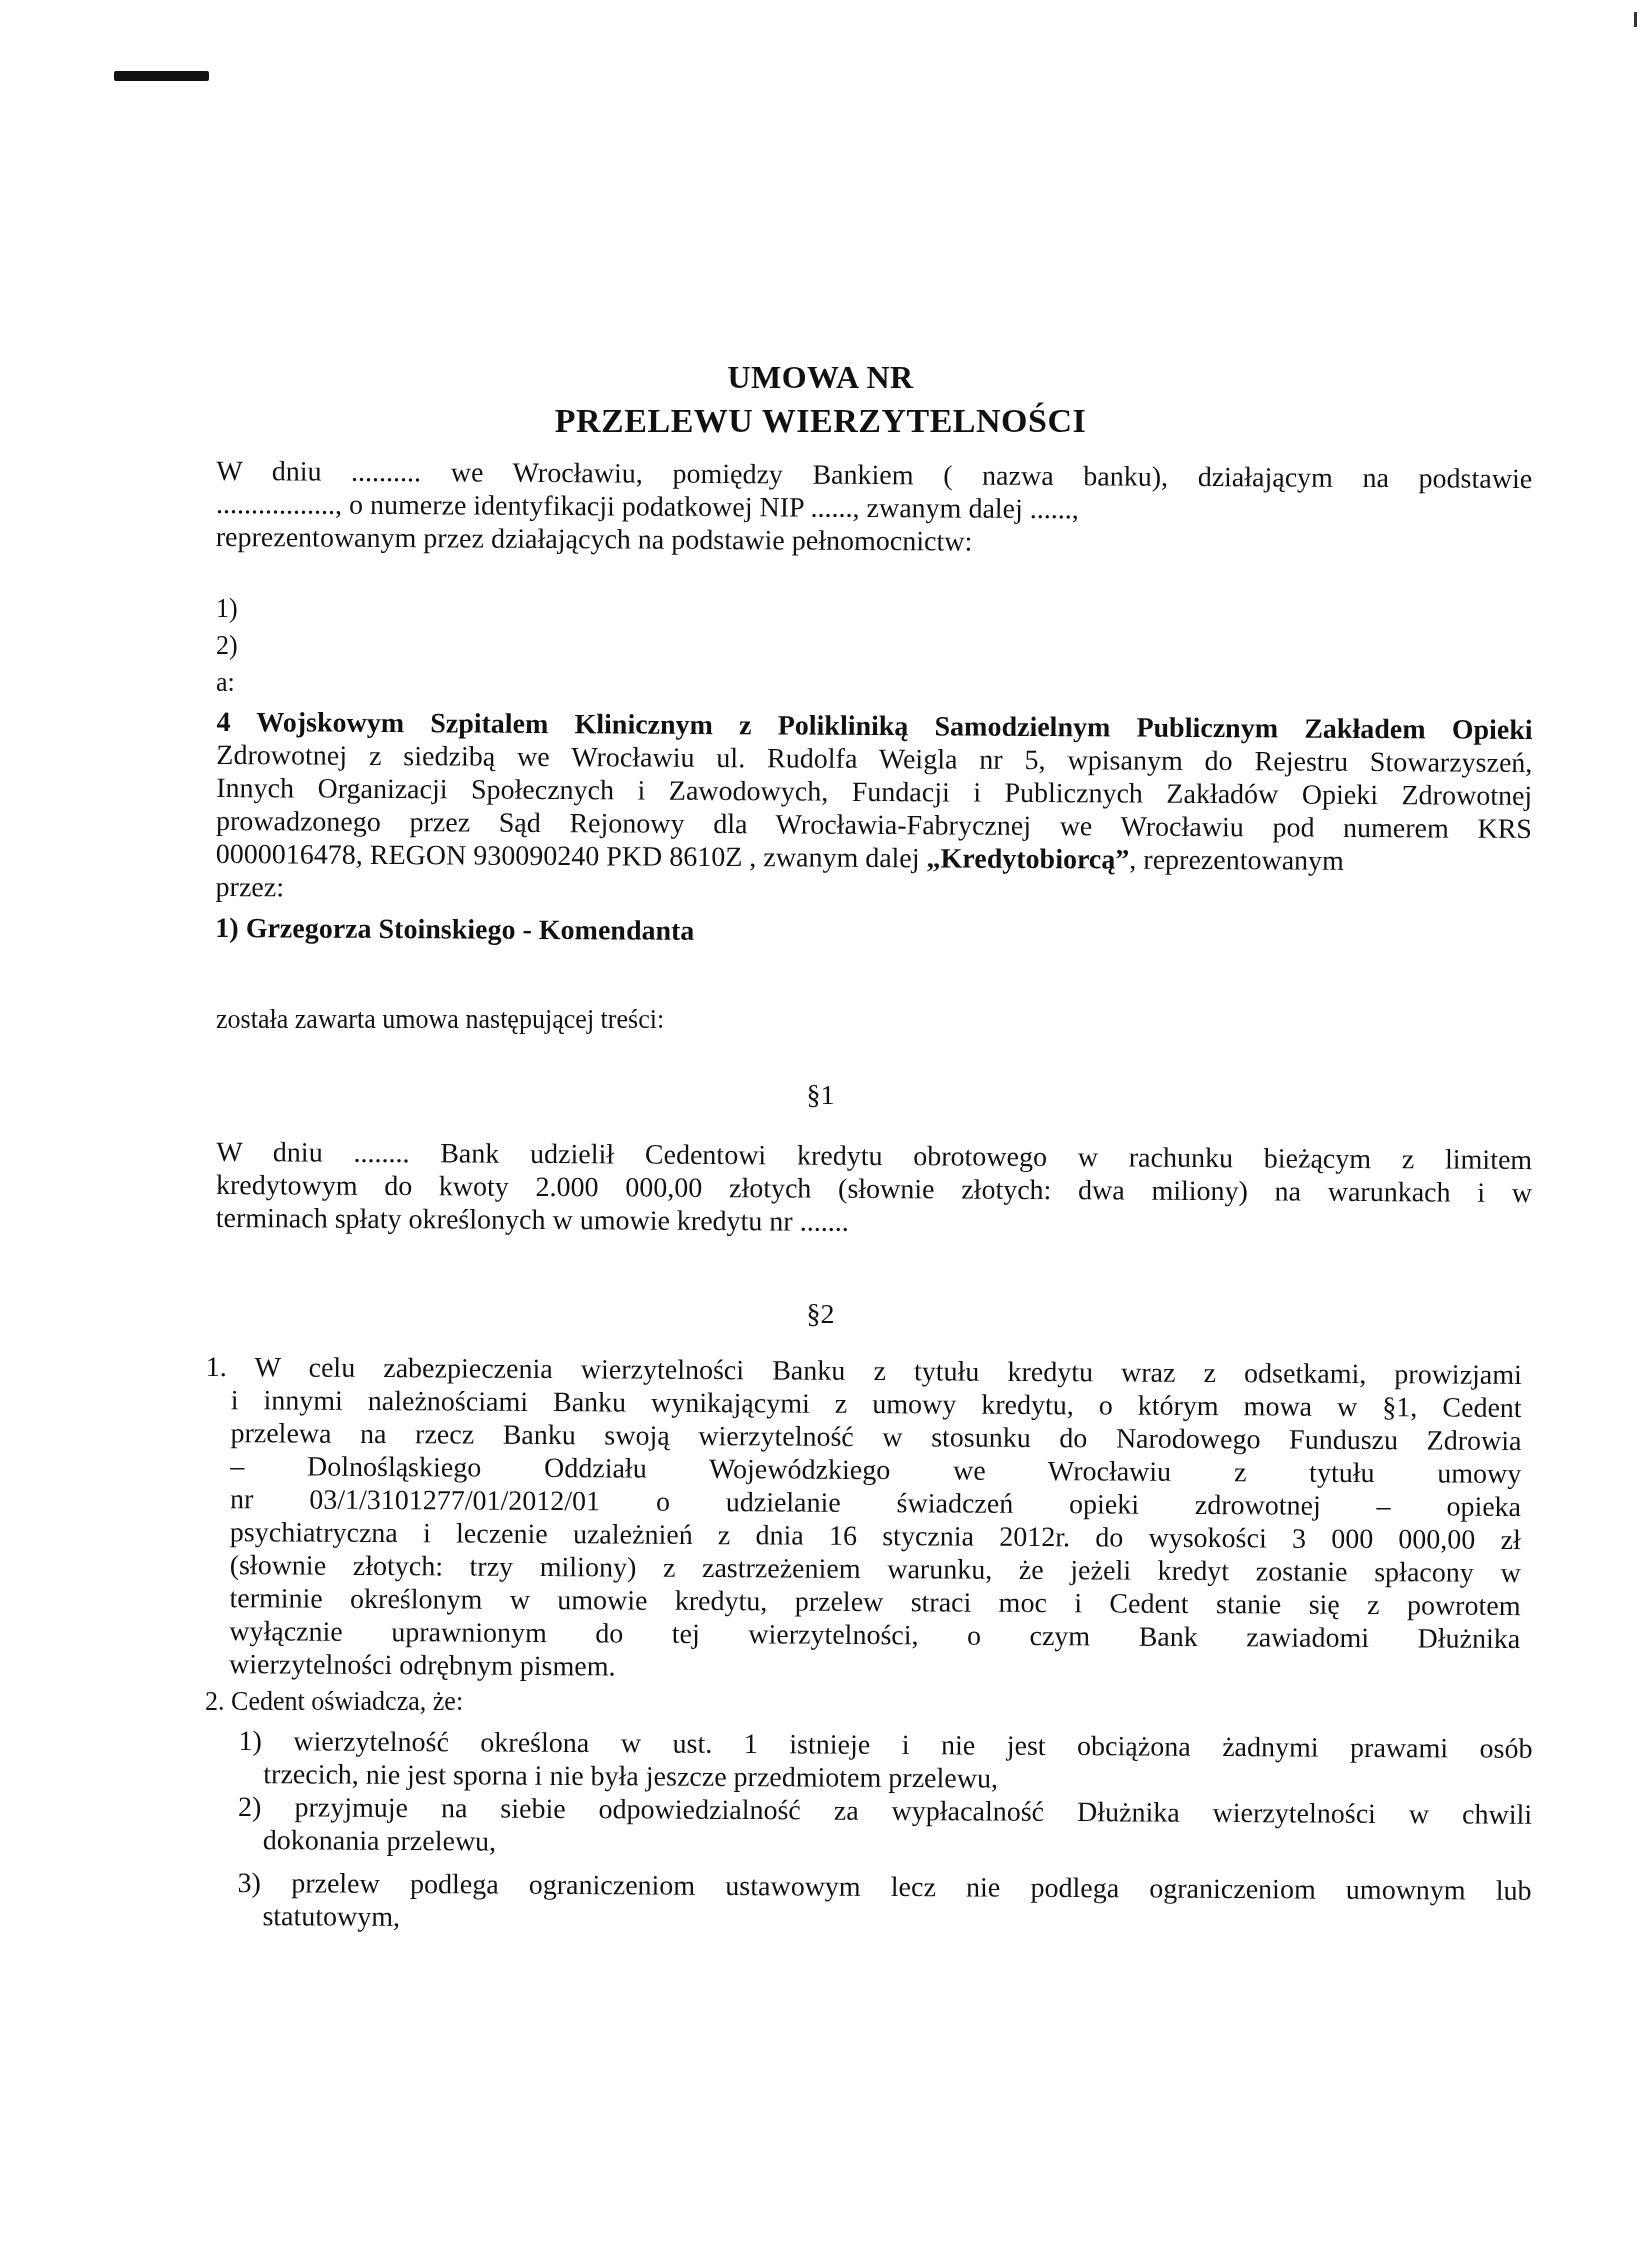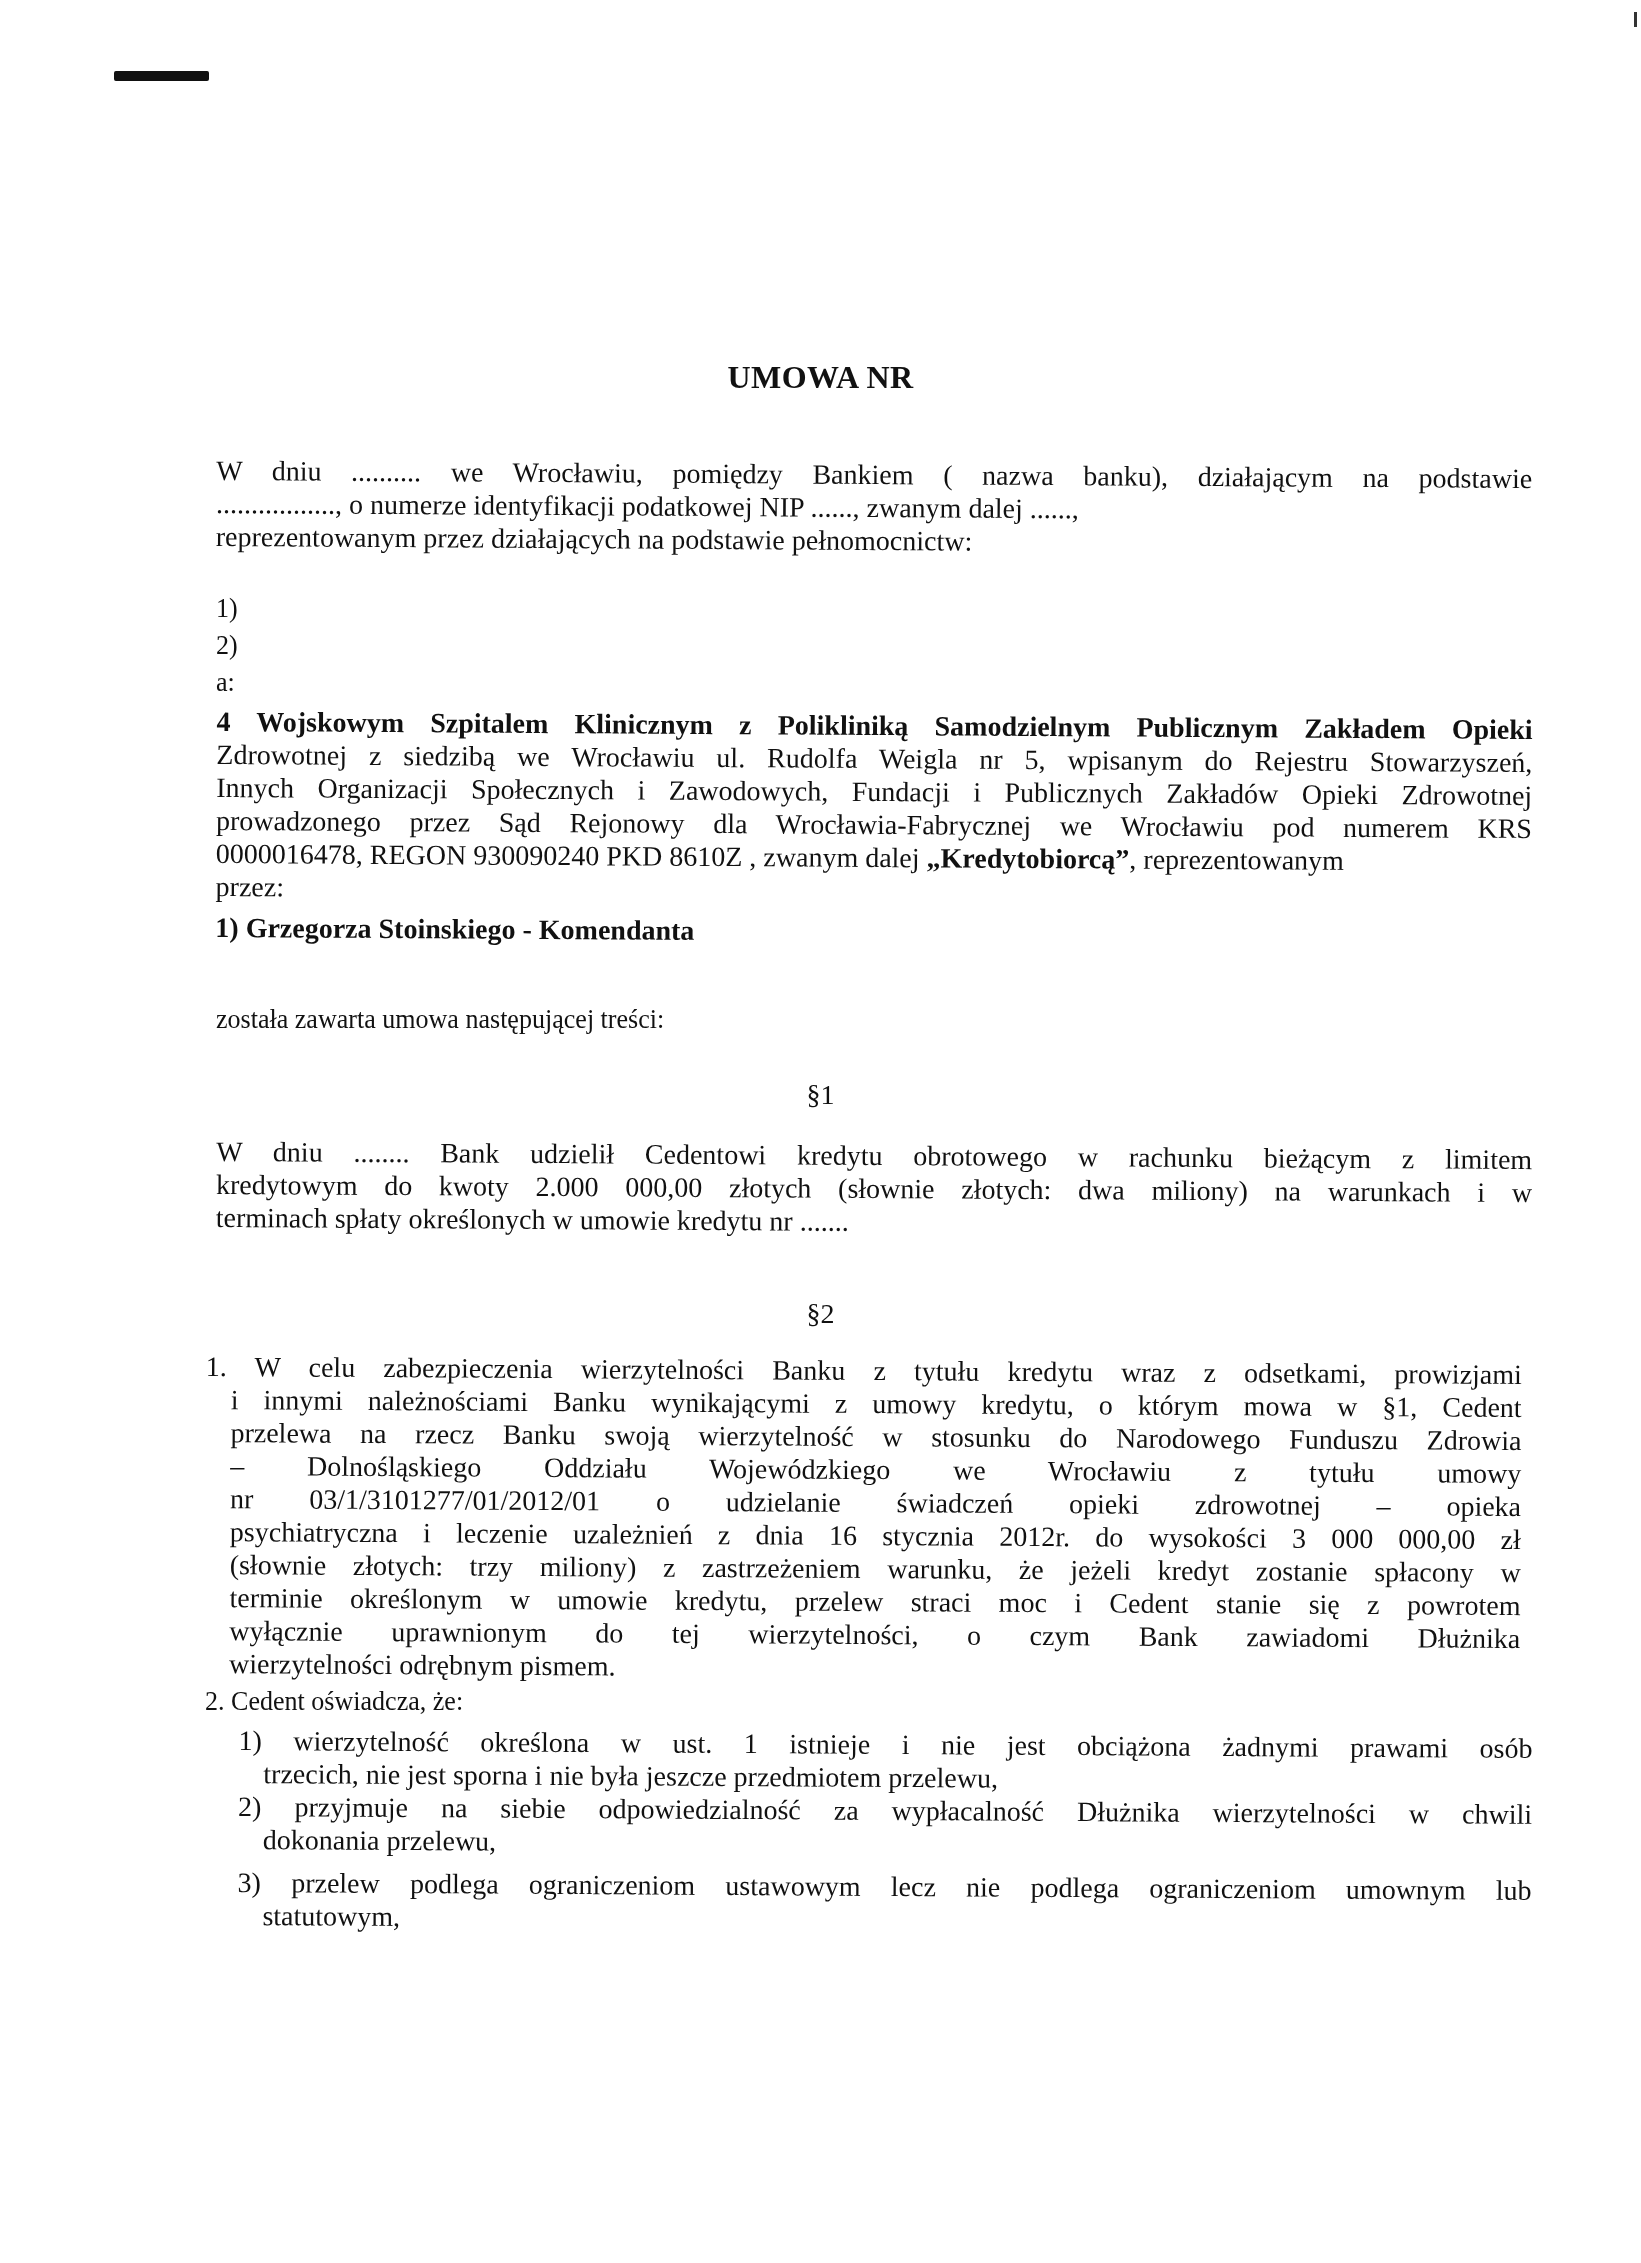--- a/index.html
+++ b/index.html
@@ -21,20 +21,21 @@
 </style>
 </head>
 <body>
 
 <div class="page">
 
   <div class="scan-bar"></div>
   <div class="scan-edge"></div>
 
   <div class="title t1">UMOWA NR</div>
+  <div class="title t2">PRZELEWU WIERZYTELNOŚCI</div>
 
   <div class="block tilt1" style="top:454px;">
     <span class="line justify">W dniu .......... we Wrocławiu, pomiędzy Bankiem ( nazwa banku), działającym na podstawie</span>
     <span class="line">................., o numerze identyfikacji podatkowej NIP ......, zwanym dalej ......,</span>
     <span class="line">reprezentowanym przez działających na podstawie pełnomocnictw:</span>
   </div>
 
   <div class="block" style="top:591px;">
     <span class="line">1)</span>
     <span class="line" style="margin-top:3.9px;">2)</span>

